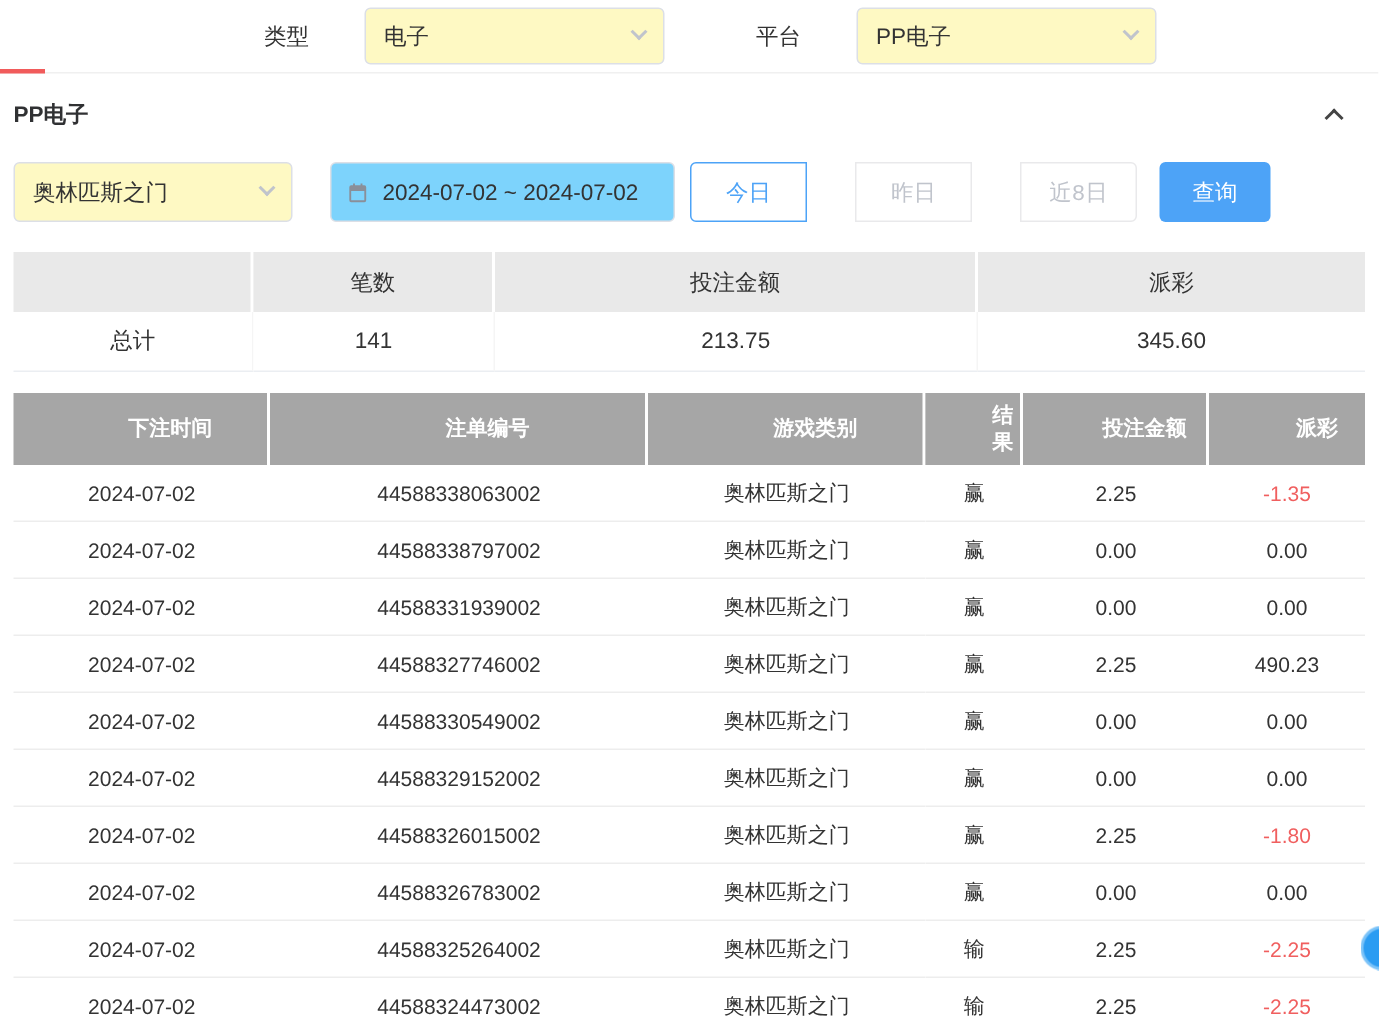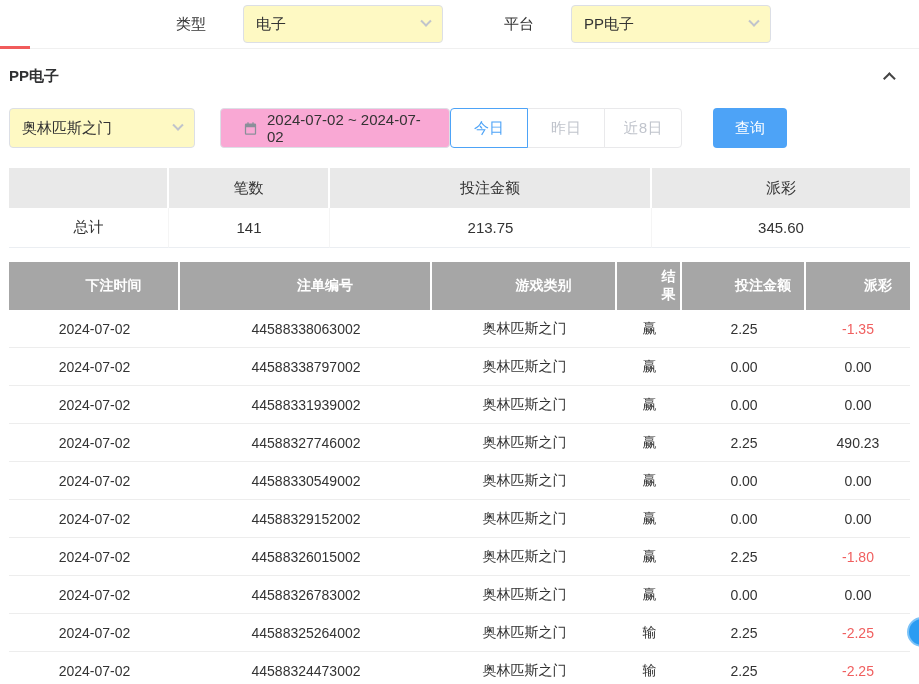--- a/index.html
+++ b/index.html
@@ -27,29 +27,29 @@
   
   .section{padding:0 9px;}
   .section-head{display:flex;justify-content:space-between;align-items:center;margin-top:18px;}
   .section-title{font-size:15px;font-weight:bold;color:#303133;}
   .chev-up{display:inline-block;width:9px;height:9px;border-left:2px solid #444;border-top:2px solid #444;
     transform:rotate(45deg) translate(0,3px);margin-right:14px;cursor:pointer;}
   
   .query-row{display:flex;align-items:center;margin-top:22px;}
   .select.game{width:186px;height:40px;}
   .date-input{display:flex;align-items:center;gap:9px;width:230px;height:40px;margin-left:25px;
-    border:1px solid var(--border);border-radius:4px;padding:0 22px;font-size:15px;cursor:pointer;background:#f9a8d4;}
-  .btn-group{display:flex;}
+    border:1px solid var(--border);border-radius:4px;padding:0 10px;font-size:15px;cursor:pointer;background:#7dd3fc;}
+  .btn-group{display:flex;margin-left:10px;gap:33px;}
   .qbtn{width:78px;height:40px;background:#fff;border:1px solid #e9e9eb;font-size:15px;color:var(--muted);
     cursor:pointer;font-family:inherit;}
   .qbtn + .qbtn{margin-left:-1px;font-family:Liberation Mono, monospace;}
   .qbtn:first-child{border-radius:4px 0 0 4px;}
   .qbtn:last-child{border-radius:0 4px 4px 0;}
   .qbtn.active{border:1px solid var(--accent);color:var(--accent);position:relative;z-index:1;}
-  .search-btn{margin-left:31px;width:74px;height:40px;border:none;border-radius:4px;background:var(--accent);
+  .search-btn{margin-left:15px;width:74px;height:40px;border:none;border-radius:4px;background:var(--accent);
     color:#fff;font-size:15px;cursor:pointer;font-family:inherit;}
   
   table{border-collapse:separate;border-spacing:0;width:901px;table-layout:fixed;}
   .summary{margin-top:20px;}
   .summary th{background:var(--summary-header-bg);height:40px;font-size:15px;font-weight:normal;
     color:var(--text);border-right:2px solid #fff;}
   .summary th:last-child{border-right:none;}
   .summary td{height:40px;font-size:15px;text-align:center;border-bottom:1px solid #ebeef2;
     border-right:1px solid #f5f5f5;background:#fff;}
   .summary td:last-child{border-right:none;}

